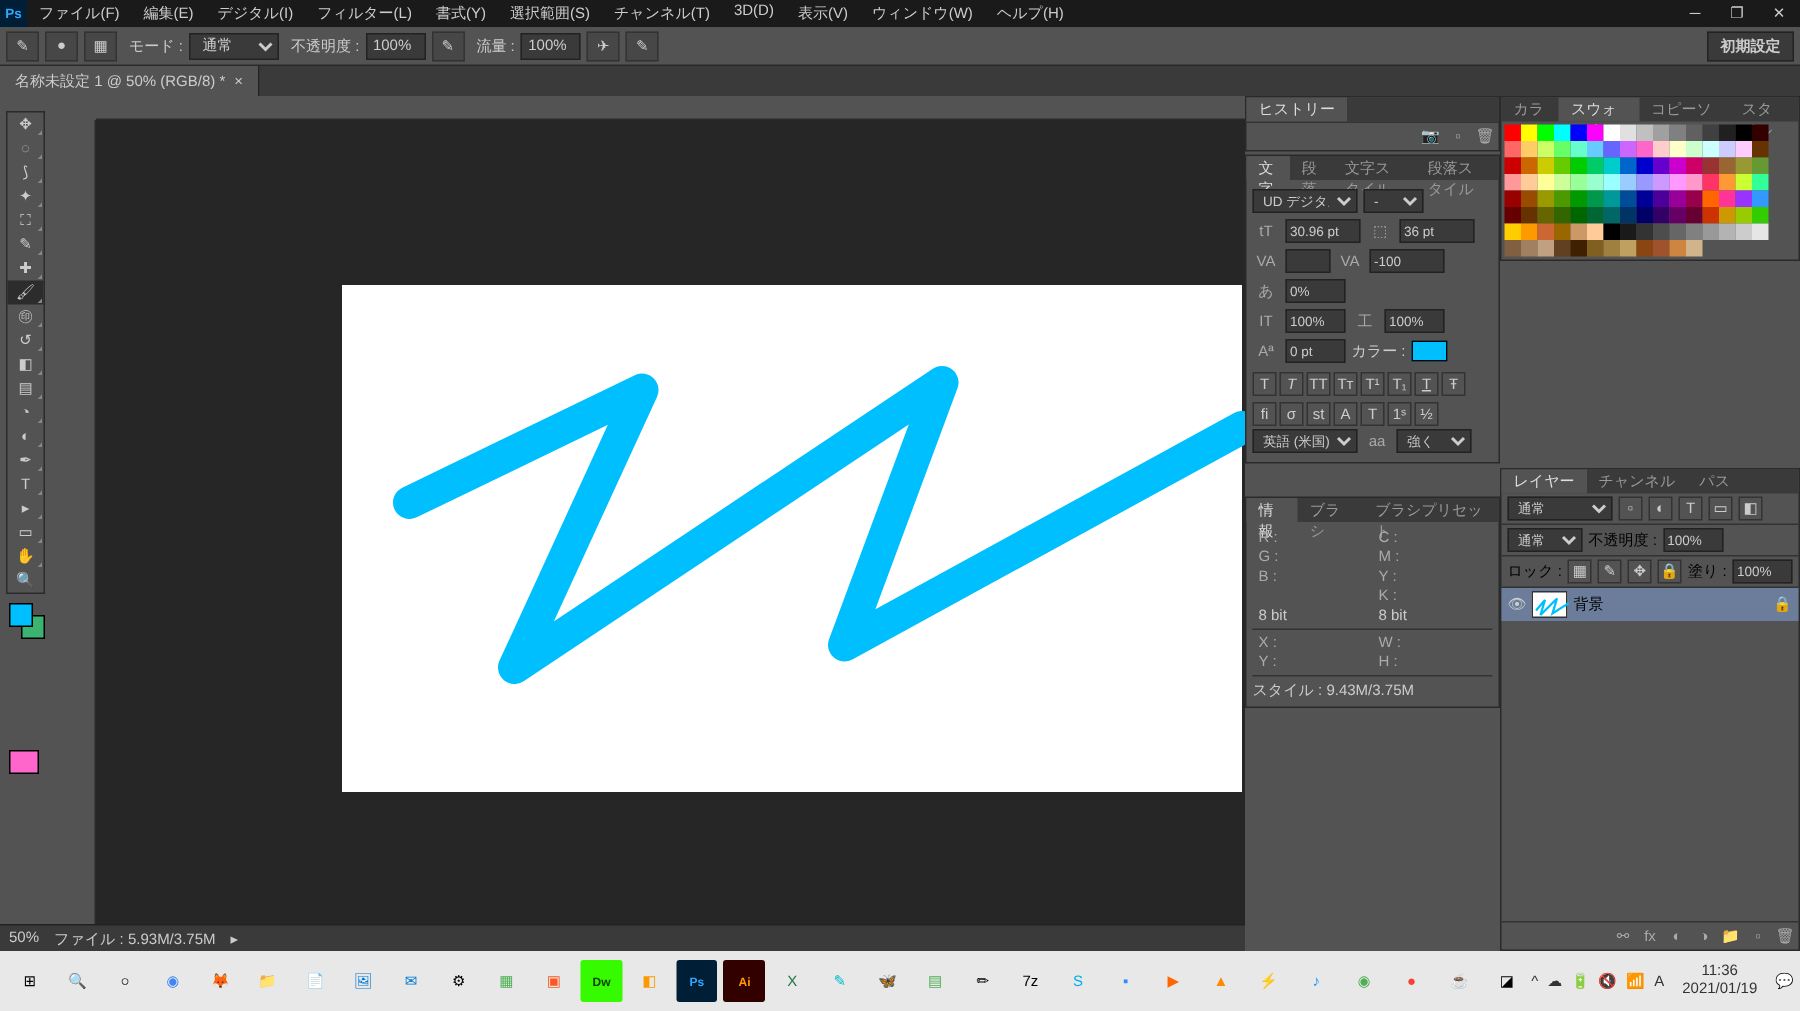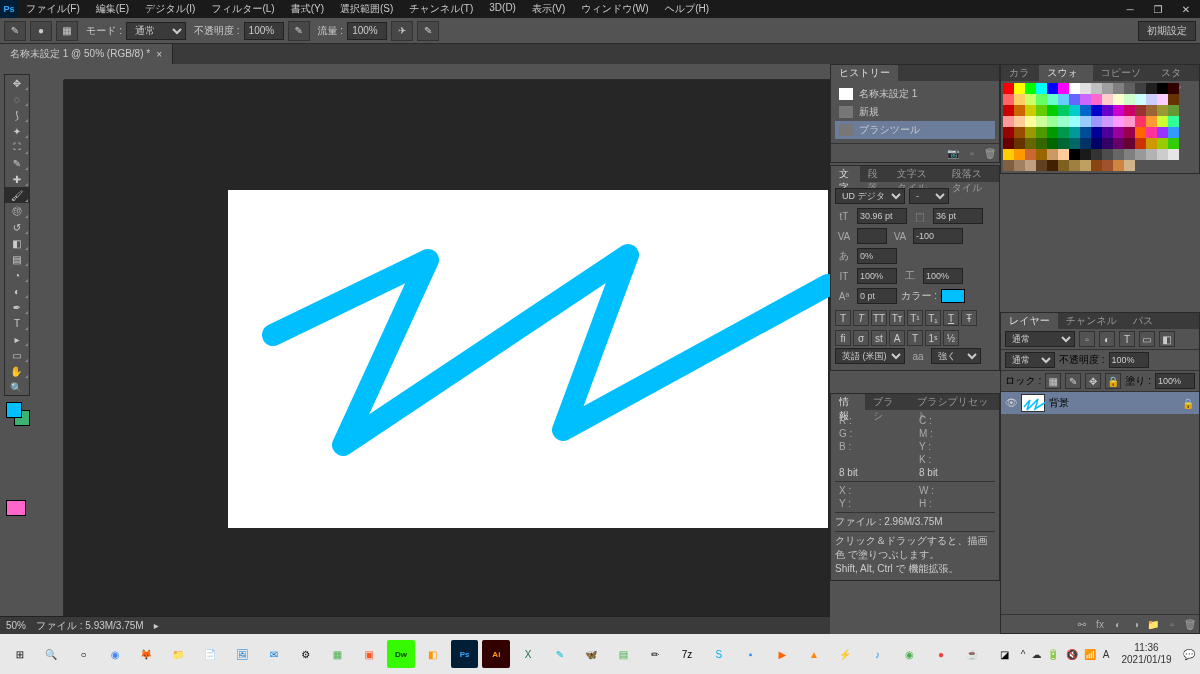--- a/index.html
+++ b/index.html
@@ -12,21 +12,21 @@
 .menu-item { color: #ccc; padding: 15px 8px; cursor: pointer; }
 .window-controls { display: flex; }
 .win-btn { width: 28px; height: 18px; color: #ccc; display: flex; align-items: center; justify-content: center; cursor: pointer; }
 
 
 .optionsbar { height: 26px; background: #535353; border-bottom: 1px solid #2a2a2a; display: flex; align-items: center; padding: 0 4px; gap: 4px; color: #ccc; }
 .opt-btn { width: 22px; height: 20px; display: flex; align-items: center; justify-content: center; background: #474747; border: 1px solid #333; }
 .opt-label { margin-left: 4px; }
 .opt-input { background: #3a3a3a; border: 1px solid #222; color: #ccc; width: 60px; height: 18px; padding: 0 4px; }
 .opt-small { width: 40px; }
-.right-opt { margin-left: auto; background: #3a3a3a; padding: 2px 8px; border: 1px solid #222; }
+.right-opt { margin-left: auto; background: #3a3a3a; padding: 2px 8px; border: 1px solid #222; font-weight: bold; }
 
 
 .doctab-bar { height: 20px; background: #3a3a3a; display: flex; }
 .doctab { background: #535353; color: #ccc; padding: 2px 10px; display: flex; align-items: center; gap: 6px; border-right: 1px solid #222; }
 .doctab .x { cursor: pointer; }
 
 
 .main-area { display: flex; height: 572px; position: relative; }
 .left-col { width: 48px; background: #535353; display: flex; flex-direction: column; }
 .tools { width: 26px; background: #535353; border: 1px solid #2a2a2a; margin: 10px 0 0 4px; display: flex; flex-direction: column; }
@@ -184,34 +184,20 @@
     </div>
   </div>
 
   <div class="right-col">
     <div class="panel-stack">
 
       <div class="panel">
         <div class="panel-tabs">
           <div class="ptab active">ヒストリー</div>
         </div>
-        <div class="panel-body">
-          <div class="hist-row">
-            <div class="hist-icon" style="background:#fff;"></div>
-            <span>名称未設定 1</span>
-          </div>
-          <div class="hist-row">
-            <div class="hist-icon"></div>
-            <span>新規</span>
-          </div>
-          <div class="hist-row sel">
-            <div class="hist-icon"></div>
-            <span>ブラシツール</span>
-          </div>
-        </div>
         <div class="layer-footer" style="margin-top:0;">
           <div class="lf-btn">📷</div>
           <div class="lf-btn">▫</div>
           <div class="lf-btn">🗑</div>
         </div>
       </div>
 
       <div class="panel">
         <div class="panel-tabs">
           <div class="ptab active">文字</div>
@@ -337,26 +323,22 @@
             <div style="flex:1;">
               <div class="info-row">
                   <span class="info-label">W :</span>
                 </div>
               <div class="info-row">
                   <span class="info-label">H :</span>
                 </div>
             </div>
           </div>
           <div style="border-top:1px solid #333; margin-top:2px; padding-top:2px;">
-            <span>ファイル :</span>
-            <span>2.96M/3.75M</span>
-          </div>
-          <div style="border-top:1px solid #333; margin-top:2px; padding-top:2px; font-size:9px;">
-            <div>クリック＆ドラッグすると、描画色 で塗りつぶします。</div>
-            <div>Shift, Alt, Ctrl で 機能拡張。</div>
+            <span>スタイル :</span>
+            <span>9.43M/3.75M</span>
           </div>
         </div>
       </div>
 
     </div>
 
     <div class="panel-stack2">
 
       <div class="panel">
         <div class="panel-tabs">

